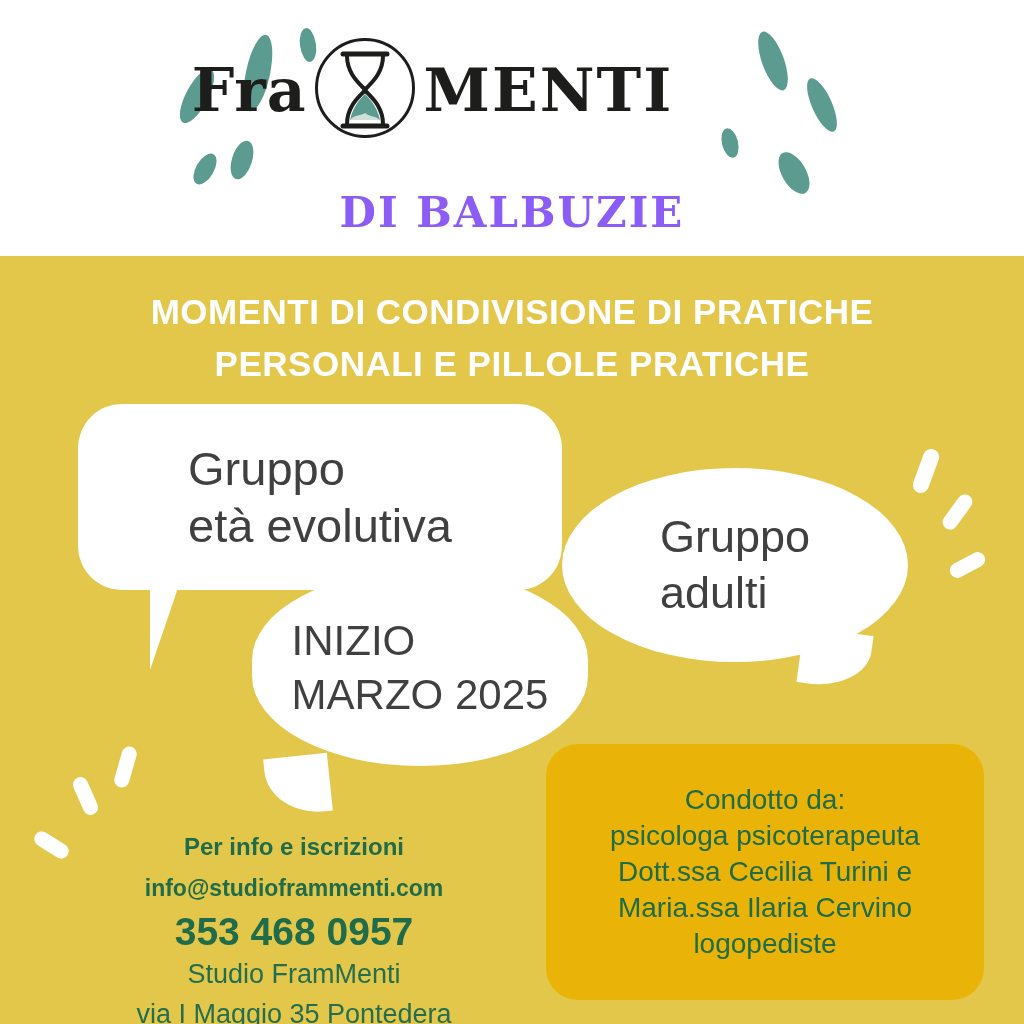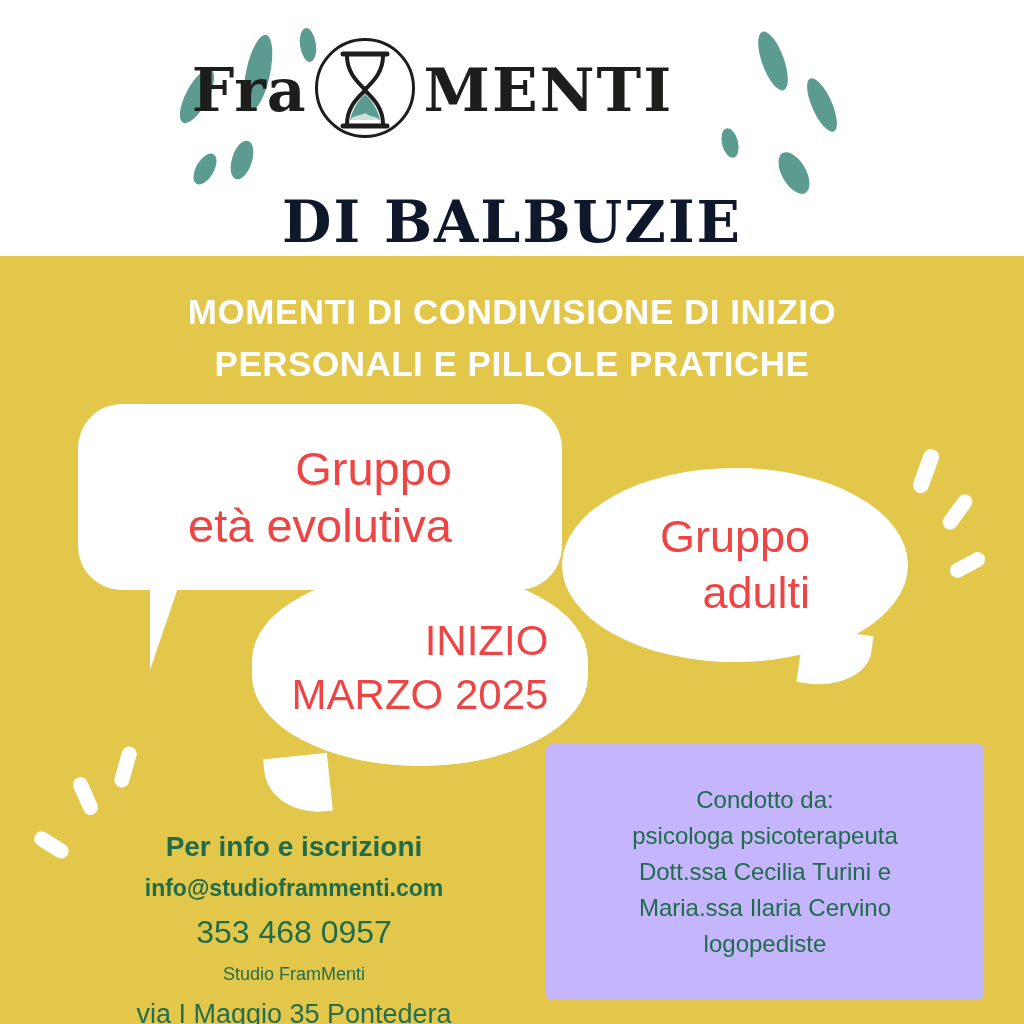--- a/index.html
+++ b/index.html
@@ -78,23 +78,23 @@
     left: 26px; top: 14px;
     width: 56px; height: 80px;
   }
   .subtitle {
     position: absolute;
     left: 0; top: 188px;
     width: 1024px;
     text-align: center;
     font-family: "DejaVu Serif", serif;
     font-weight: bold;
-    font-size: 57px;
+    font-size: 42px;
     letter-spacing: 2px;
-    color: #0f172a;
+    color: #8b5cf6;
   }
 
   
   .splash {
     position: absolute;
     background: #5c9b90;
     border-radius: 50%;
   }
 
   
@@ -116,22 +116,22 @@
     font-weight: bold;
     font-size: 35px;
     line-height: 52px;
     letter-spacing: 0.5px;
   }
 
   
   .bubble {
     position: absolute;
     background: #ffffff;
-    color: #ef4444;
-    text-align: right;
+    color: #404040;
+    text-align: left;
     display: flex;
     align-items: center;
     justify-content: center;
     font-family: "Liberation Sans", sans-serif;
   }
   .bub-evolutiva {
     left: 78px; top: 148px;
     width: 484px; height: 186px;
     border-radius: 44px;
     font-size: 47px;
@@ -172,44 +172,44 @@
     left: 266px; top: 500px;
     width: 64px; height: 58px;
     background: #ffffff;
     border-bottom-left-radius: 56px 46px;
     transform: rotate(-6deg);
   }
   .panel-condotto {
     position: absolute;
     left: 546px; top: 488px;
     width: 438px; height: 256px;
-    background: #c4b5fd;
-    border-radius: 6px;
+    background: #eab308;
+    border-radius: 32px;
     color: #1f6b4a;
     text-align: center;
-    font-size: 24px;
+    font-size: 28px;
     line-height: 36px;
     display: flex;
     align-items: center;
     justify-content: center;
     font-family: "Liberation Sans", sans-serif;
   }
 
   .contact {
     position: absolute;
     left: 44px; top: 570px;
     width: 500px;
     text-align: center;
     color: #1f6b4a;
     font-family: "Liberation Sans", sans-serif;
   }
-  .contact .l1 { font-size: 28px; font-weight: bold; line-height: 41px; }
+  .contact .l1 { font-size: 24px; font-weight: bold; line-height: 41px; }
   .contact .l2 { font-size: 23px; font-weight: bold; line-height: 43px; }
-  .contact .l3 { font-size: 32px; font-weight: normal; line-height: 44px; }
-  .contact .l4 { font-size: 18px; font-weight: normal; line-height: 40px; color: #256d4f; }
+  .contact .l3 { font-size: 39px; font-weight: bold; line-height: 44px; }
+  .contact .l4 { font-size: 27px; font-weight: normal; line-height: 40px; color: #256d4f; }
   .contact .l5 { font-size: 27px; font-weight: normal; line-height: 40px; color: #256d4f; }
 
   
   .dash {
     position: absolute;
     background: #ffffff;
     border-radius: 20px;
   }
 </style>
 </head>
@@ -254,21 +254,21 @@
 
     <div class="dash" style="left:918px; top:192px; width:16px; height:46px; transform:rotate(20deg);"></div>
     <div class="dash" style="left:950px; top:236px; width:15px; height:40px; transform:rotate(36deg);"></div>
     <div class="dash" style="left:960px; top:290px; width:15px; height:38px; transform:rotate(62deg);"></div>
 
     <div class="dash" style="left:118px; top:490px; width:15px; height:42px; transform:rotate(16deg);"></div>
     <div class="dash" style="left:78px; top:520px; width:15px; height:40px; transform:rotate(-24deg);"></div>
     <div class="dash" style="left:44px; top:570px; width:15px; height:38px; transform:rotate(-58deg);"></div>
 
     <div class="headline">
-      <div>MOMENTI DI CONDIVISIONE DI INIZIO</div>
+      <div>MOMENTI DI CONDIVISIONE DI PRATICHE</div>
       <div>PERSONALI  E PILLOLE PRATICHE</div>
     </div>
 
     <div class="tail-evolutiva"></div>
     <div class="bubble bub-evolutiva">
       <div>
         <div>Gruppo</div>
         <div>età evolutiva</div>
       </div>
     </div>

